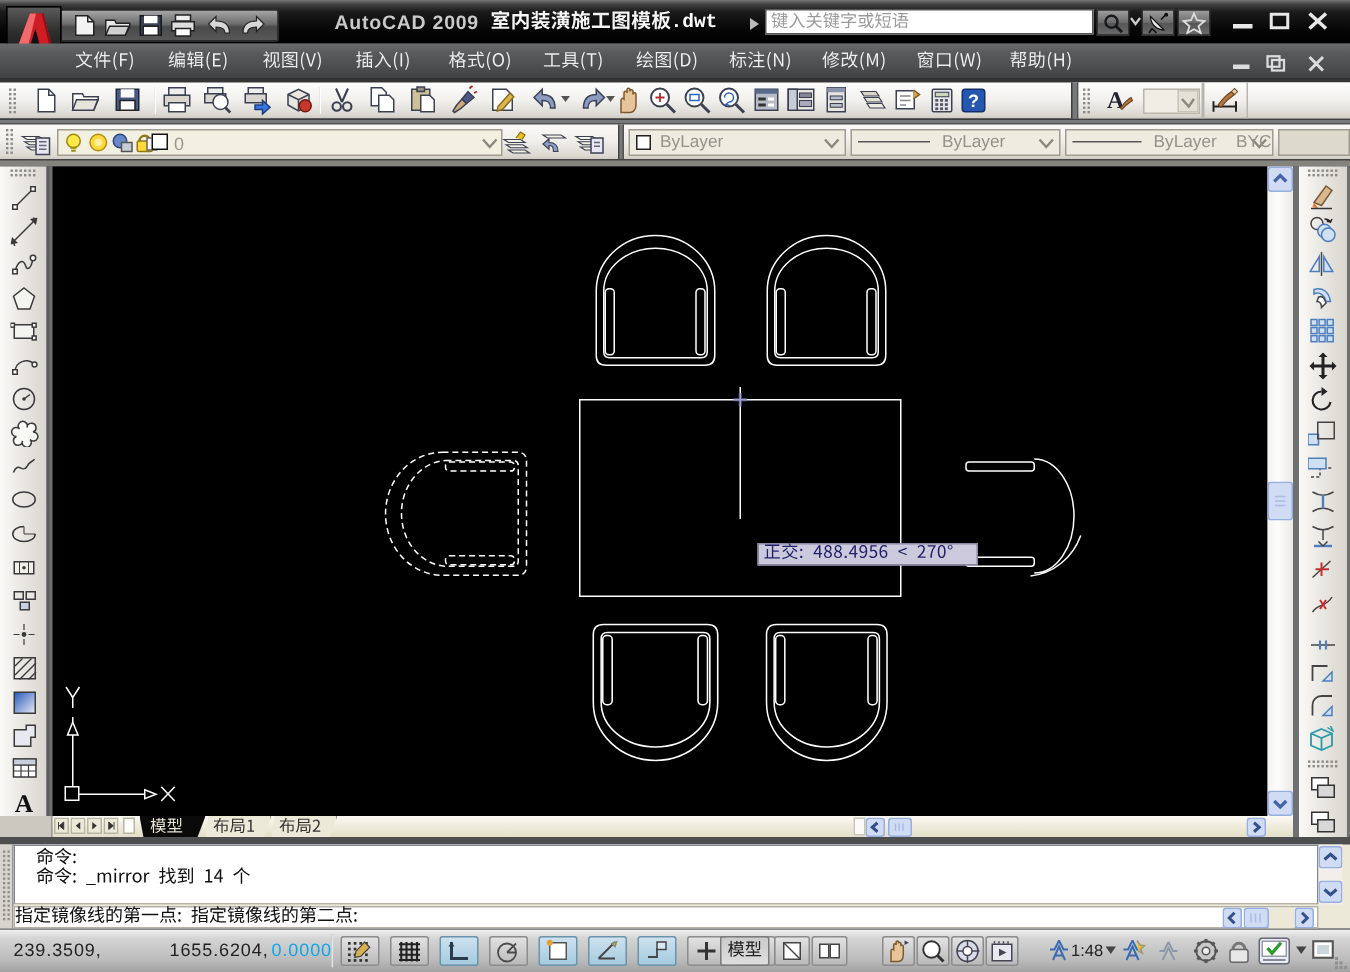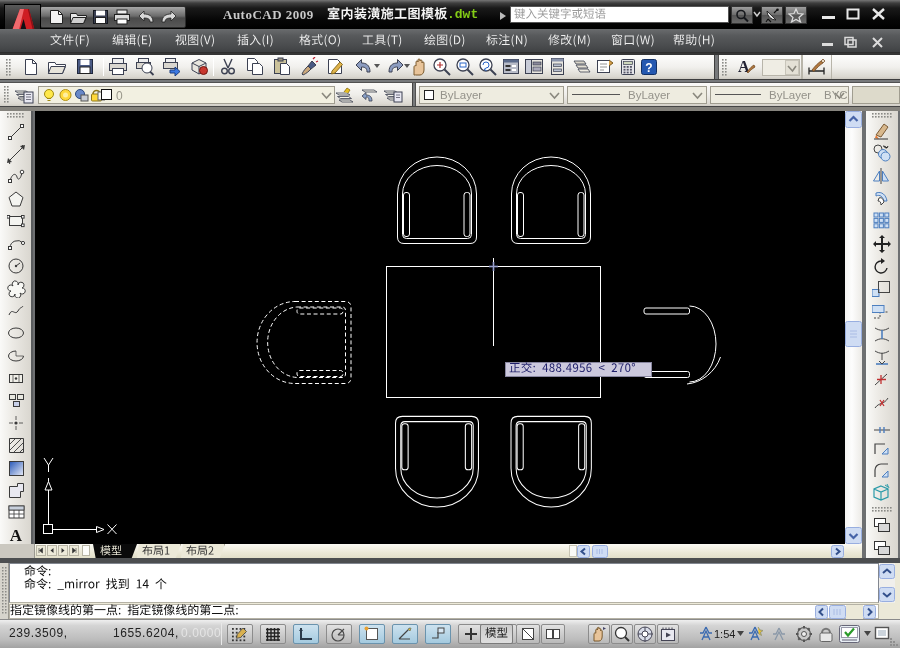--- a/index.html
+++ b/index.html
@@ -116,35 +116,35 @@
       <rect x="4" y="1" width="10" height="4" fill="#eee" stroke="#222"></rect>
       <rect x="1.5" y="5.5" width="15" height="6" fill="#ddd" stroke="#222"></rect>
       <rect x="4" y="10" width="10" height="5" fill="#fff" stroke="#222"></rect>
     </svg>
     <svg style="position:absolute;left:138px;top:9px;" width="18" height="16">
       <path d="M15,13 C15,7 11,5 6,5 L6,2 L1,7 L6,12 L6,9 C10,9 12,10 12,13 z" fill="#d8d8d8" stroke="#222" stroke-width="0.8"></path>
     </svg>
     <svg style="position:absolute;left:159px;top:9px;" width="18" height="16">
       <path d="M3,13 C3,7 7,5 12,5 L12,2 L17,7 L12,12 L12,9 C8,9 6,10 6,13 z" fill="#d8d8d8" stroke="#222" stroke-width="0.8"></path>
     </svg>
-    <div class="abs" style="left:223px;top:7px;font-family:Liberation Serif, serif;font-weight:bold;font-size:13px;letter-spacing:0.5px;color:#c9c9c9">AutoCAD 2009</div>
+    <div class="abs" style="left:223px;top:7px;font-family:Liberation Sans, sans-serif;font-weight:bold;font-size:13px;letter-spacing:0.5px;color:#c9c9c9">AutoCAD 2009</div>
     <svg style="position:absolute;left:327px;top:7px" width="121" height="16">
       <g fill="#f5f5f5">
         <use href="#b5ba4" transform="translate(0.0,11.4) scale(0.0132,-0.0132)"></use>
         <use href="#b5185" transform="translate(13.4,11.4) scale(0.0132,-0.0132)"></use>
         <use href="#b88c5" transform="translate(26.8,11.4) scale(0.0132,-0.0132)"></use>
         <use href="#b6f62" transform="translate(40.2,11.4) scale(0.0132,-0.0132)"></use>
         <use href="#b65bd" transform="translate(53.6,11.4) scale(0.0132,-0.0132)"></use>
         <use href="#b5de5" transform="translate(67.0,11.4) scale(0.0132,-0.0132)"></use>
         <use href="#b56fe" transform="translate(80.4,11.4) scale(0.0132,-0.0132)"></use>
         <use href="#b6a21" transform="translate(93.8,11.4) scale(0.0132,-0.0132)"></use>
         <use href="#b677f" transform="translate(107.2,11.4) scale(0.0132,-0.0132)"></use>
       </g>
     </svg>
-    <div class="abs" style="left:447px;top:7px;font-family:'Liberation Mono',monospace;font-weight:bold;font-size:13px;color:#84cc16">.dwt</div>
+    <div class="abs" style="left:447px;top:7px;font-family:'Liberation Mono',monospace;font-weight:bold;font-size:13px;color:#ffffff">.dwt</div>
     <svg style="position:absolute;left:498px;top:11px;" width="10" height="10">
       <path d="M2,1 L8,5 L2,9 z" fill="#bbb"></path>
     </svg>
     <div class="abs" style="left:510px;top:6px;width:219px;height:17px;background:#fff;border:1px solid #555"></div>
     <svg style="position:absolute;left:514px;top:8px" width="93" height="14">
       <g fill="#9a9a9a">
         <use href="#r952e" transform="translate(0.0,9.9) scale(0.0115,-0.0115)"></use>
         <use href="#r5165" transform="translate(11.5,9.9) scale(0.0115,-0.0115)"></use>
         <use href="#r5173" transform="translate(23.0,9.9) scale(0.0115,-0.0115)"></use>
         <use href="#r952e" transform="translate(34.5,9.9) scale(0.0115,-0.0115)"></use>
@@ -1036,21 +1036,21 @@
       <path d="M5,4 v6 M8,4 v6 M11,4 v6" stroke="#aabce4" stroke-width="1"></path>
     </svg>
     <div class="abs" style="left:846px;top:605px;width:17px;height:14px;background:#ece9d8"></div>
     <svg style="position:absolute;left:863px;top:605px;" width="13" height="14">
       <rect x="0.5" y="0.5" width="12" height="13" rx="2" fill="#cfdcf3" stroke="#98aee0"></rect>
       <path d="M5,3.5 L8.5,7 L5,10.5" fill="none" stroke="#33508c" stroke-width="2"></path>
     </svg>
     <div class="abs" style="left:0;top:619px;width:900px;height:29px;background:linear-gradient(180deg,#efefef,#d4d4d4 20%,#bcbcbc 70%,#a2a2a2);border-top:1px solid #8a8a8a"></div>
     <div class="abs" style="left:9px;top:626px;font-size:12px;color:#222;letter-spacing:0.6px">239.3509,</div>
     <div class="abs" style="left:113px;top:626px;font-size:12px;color:#222;letter-spacing:0.6px">1655.6204,</div>
-    <div class="abs" style="left:181px;top:626px;font-size:12px;color:#e5e5e5;letter-spacing:0.6px">0.0000</div>
+    <div class="abs" style="left:181px;top:626px;font-size:12px;color:#0ea5e9;letter-spacing:0.6px">0.0000</div>
     <div class="abs" style="left:221px;top:623px;width:1px;height:22px;background:#8f8f8f;border-right:1px solid #e8e8e8"></div>
     <div class="abs" style="left:227px;top:624px;width:26px;height:20px;background:linear-gradient(180deg,#e2e2e2,#b9b9b9);border:1px solid #8c8c8c;border-radius:2px"></div>
     <svg style="position:absolute;left:231px;top:625px;" width="18" height="18">
       <g fill="#333">
         <rect x="1.0" y="3.0" width="1.8" height="1.8"></rect>
         <rect x="1.0" y="6.8" width="1.8" height="1.8"></rect>
         <rect x="1.0" y="10.6" width="1.8" height="1.8"></rect>
         <rect x="1.0" y="14.399999999999999" width="1.8" height="1.8"></rect>
         <rect x="4.8" y="3.0" width="1.8" height="1.8"></rect>
         <rect x="4.8" y="6.8" width="1.8" height="1.8"></rect>
@@ -1140,21 +1140,21 @@
     </svg>
     <div class="abs" style="left:657px;top:624px;width:22px;height:20px;background:linear-gradient(180deg,#e2e2e2,#b9b9b9);border:1px solid #8c8c8c;border-radius:2px"></div>
     <svg style="position:absolute;left:659px;top:625px;" width="18" height="18">
       <rect x="2.5" y="4.5" width="13" height="11" fill="#e8e8f0" stroke="#445"></rect>
       <path d="M4,4 v-1.5 M7,4 v-1.5 M10,4 v-1.5 M13,4 v-1.5" stroke="#445"></path>
       <path d="M7,7.5 l5,2.5 l-5,2.5 z" fill="#445"></path>
     </svg>
     <svg style="position:absolute;left:698px;top:625px;" width="16" height="18">
       <path d="M8,2 L11,8 L14,8 M8,2 L5,8 L2,8 M4,15 L8,6 L12,15 M5.5,12 h5" stroke="#3a6ab0" stroke-width="1.3" fill="none"></path>
     </svg>
-    <div class="abs" style="left:714px;top:628px;font-size:11px;color:#222">1:54</div>
+    <div class="abs" style="left:714px;top:628px;font-size:11px;color:#222">1:48</div>
     <svg style="position:absolute;left:736px;top:630px;" width="9" height="8">
       <path d="M1,1 L4.5,6 L8,1 z" fill="#444"></path>
     </svg>
     <svg style="position:absolute;left:745px;top:624px;" width="20" height="20">
       <path d="M10,3 L13,9 L16,9 M10,3 L7,9 L4,9 M6,16 L10,7 L14,16 M7.5,13 h5" stroke="#3a6ab0" stroke-width="1.3" fill="none"></path>
       <path d="M13,3 l2,3 l3,0.5 l-2.5,2 l1,3 l-2.8,-1.8" fill="#e8c030" stroke="#997"></path>
     </svg>
     <svg style="position:absolute;left:769px;top:624px;" width="20" height="20">
       <path d="M10,4 L13,10 L16,10 M10,4 L7,10 L4,10 M6,16 L10,8 L14,16" stroke="#8a98a8" stroke-width="1.3" fill="none"></path>
     </svg>

